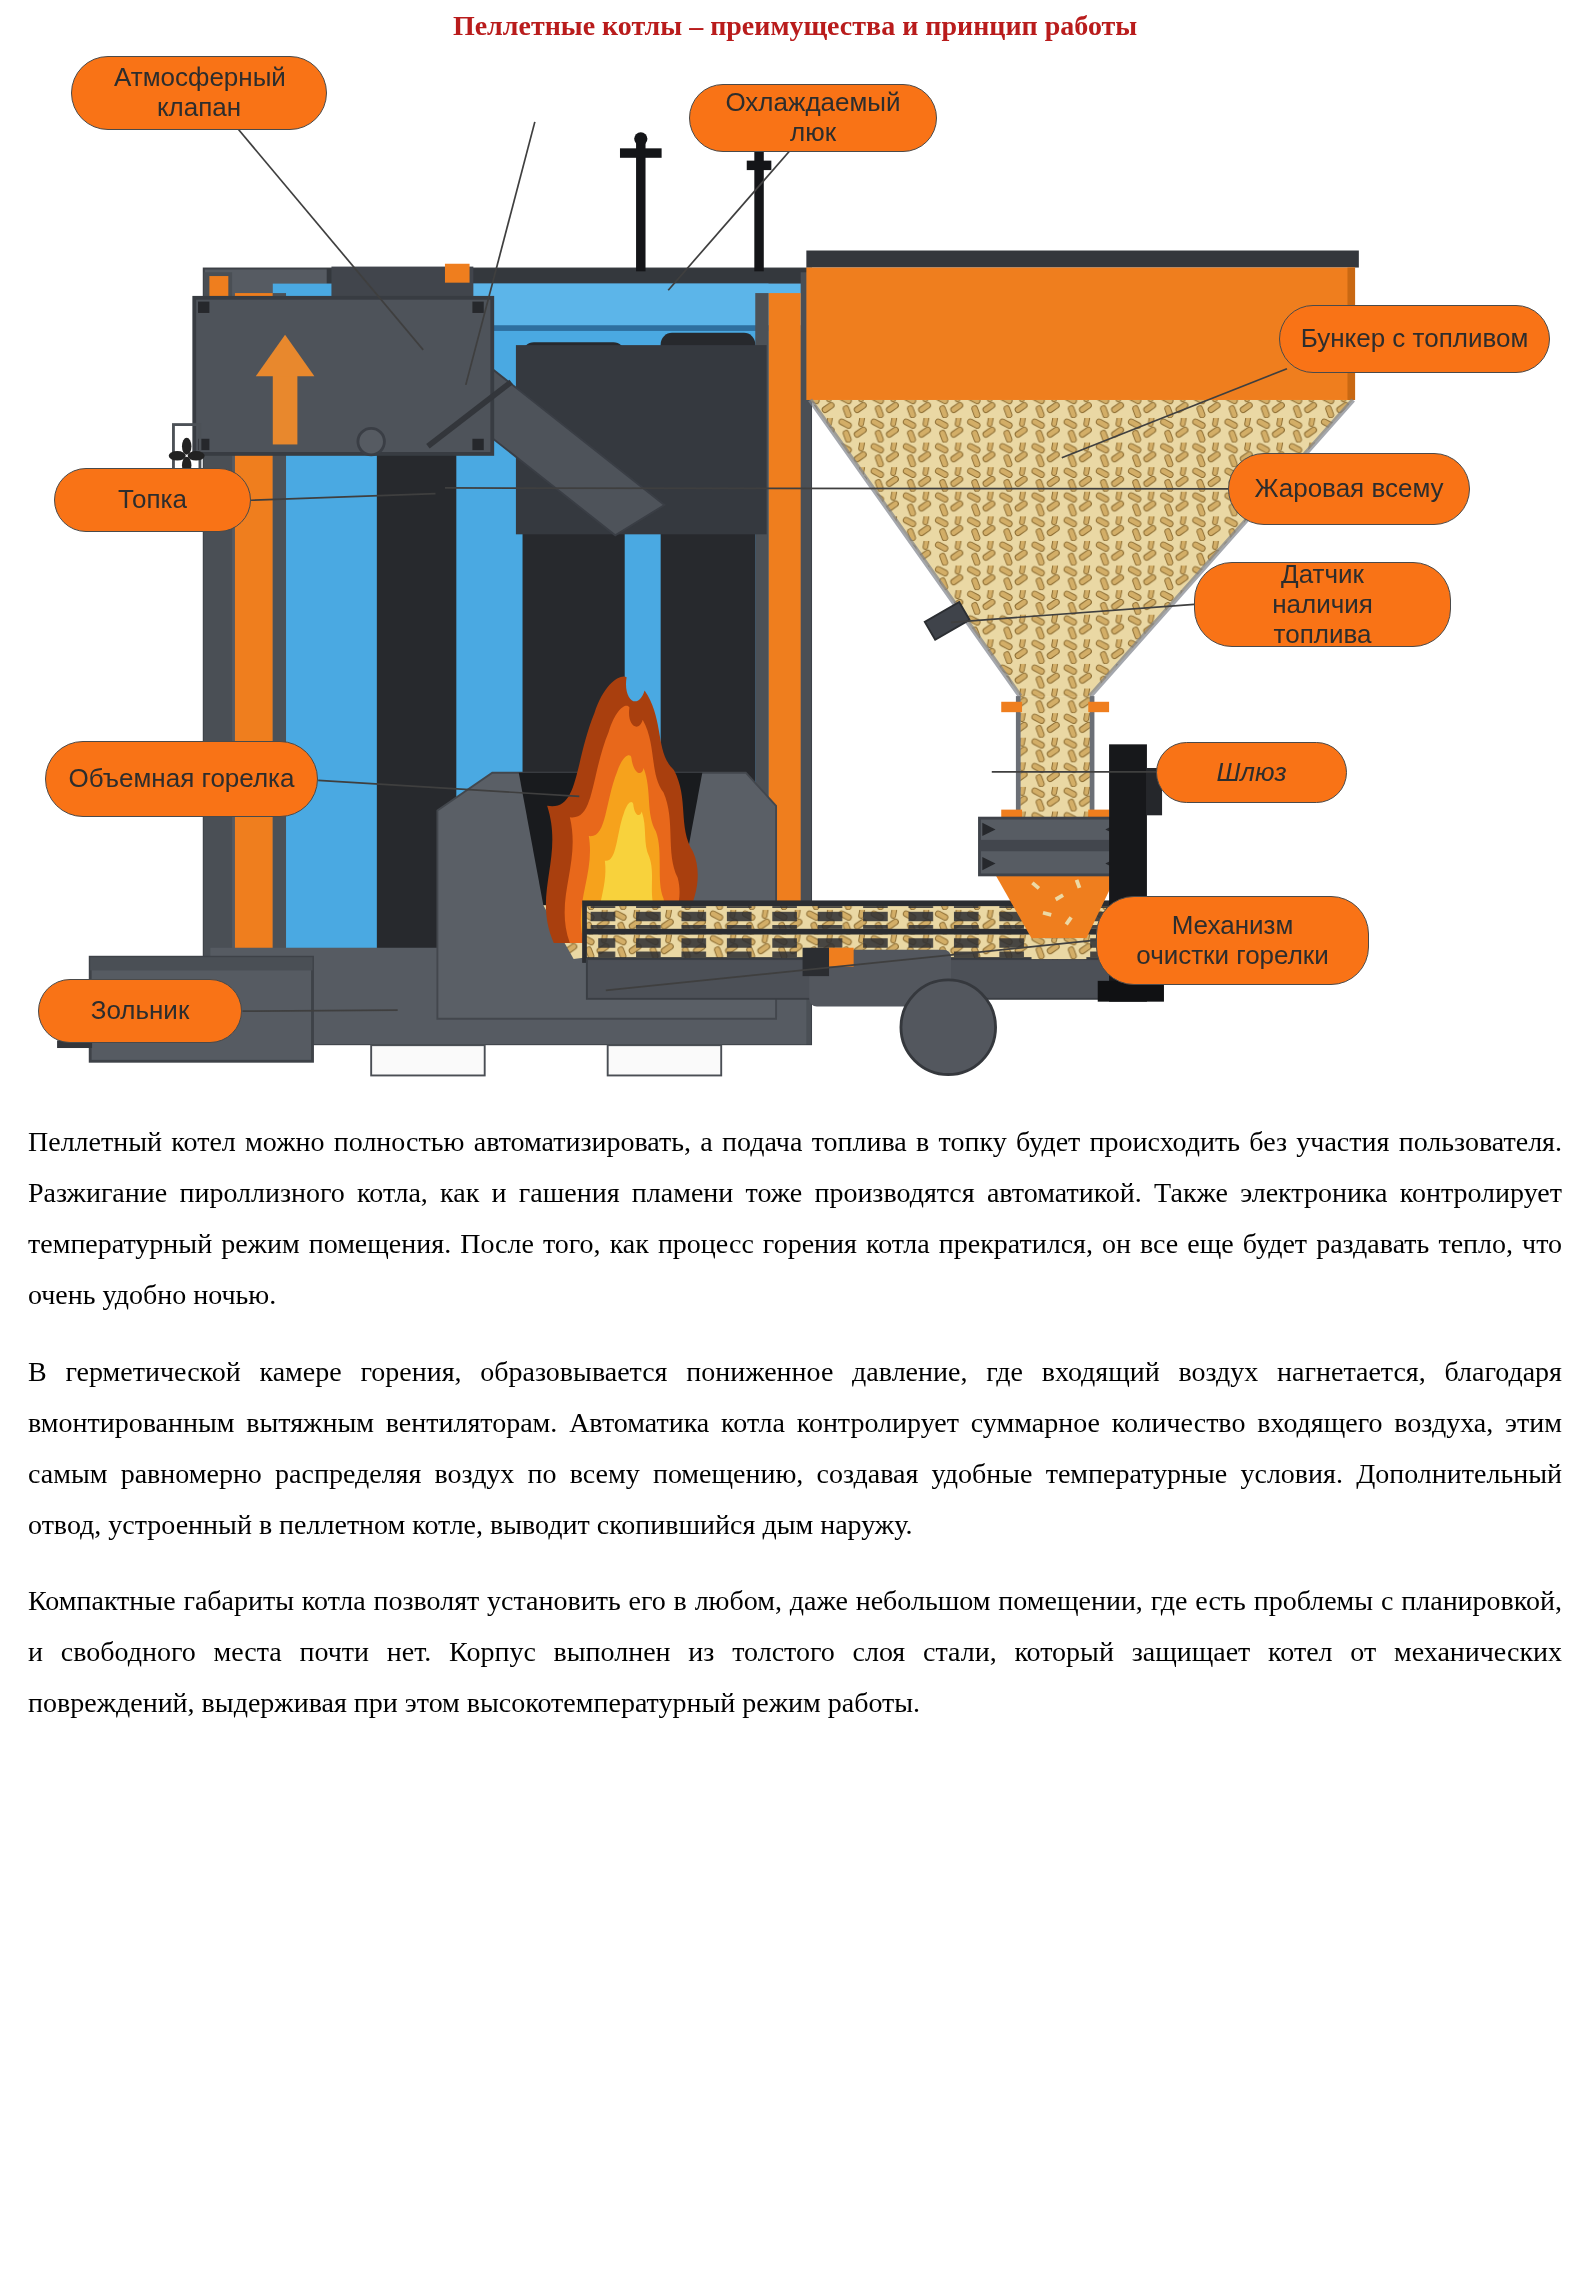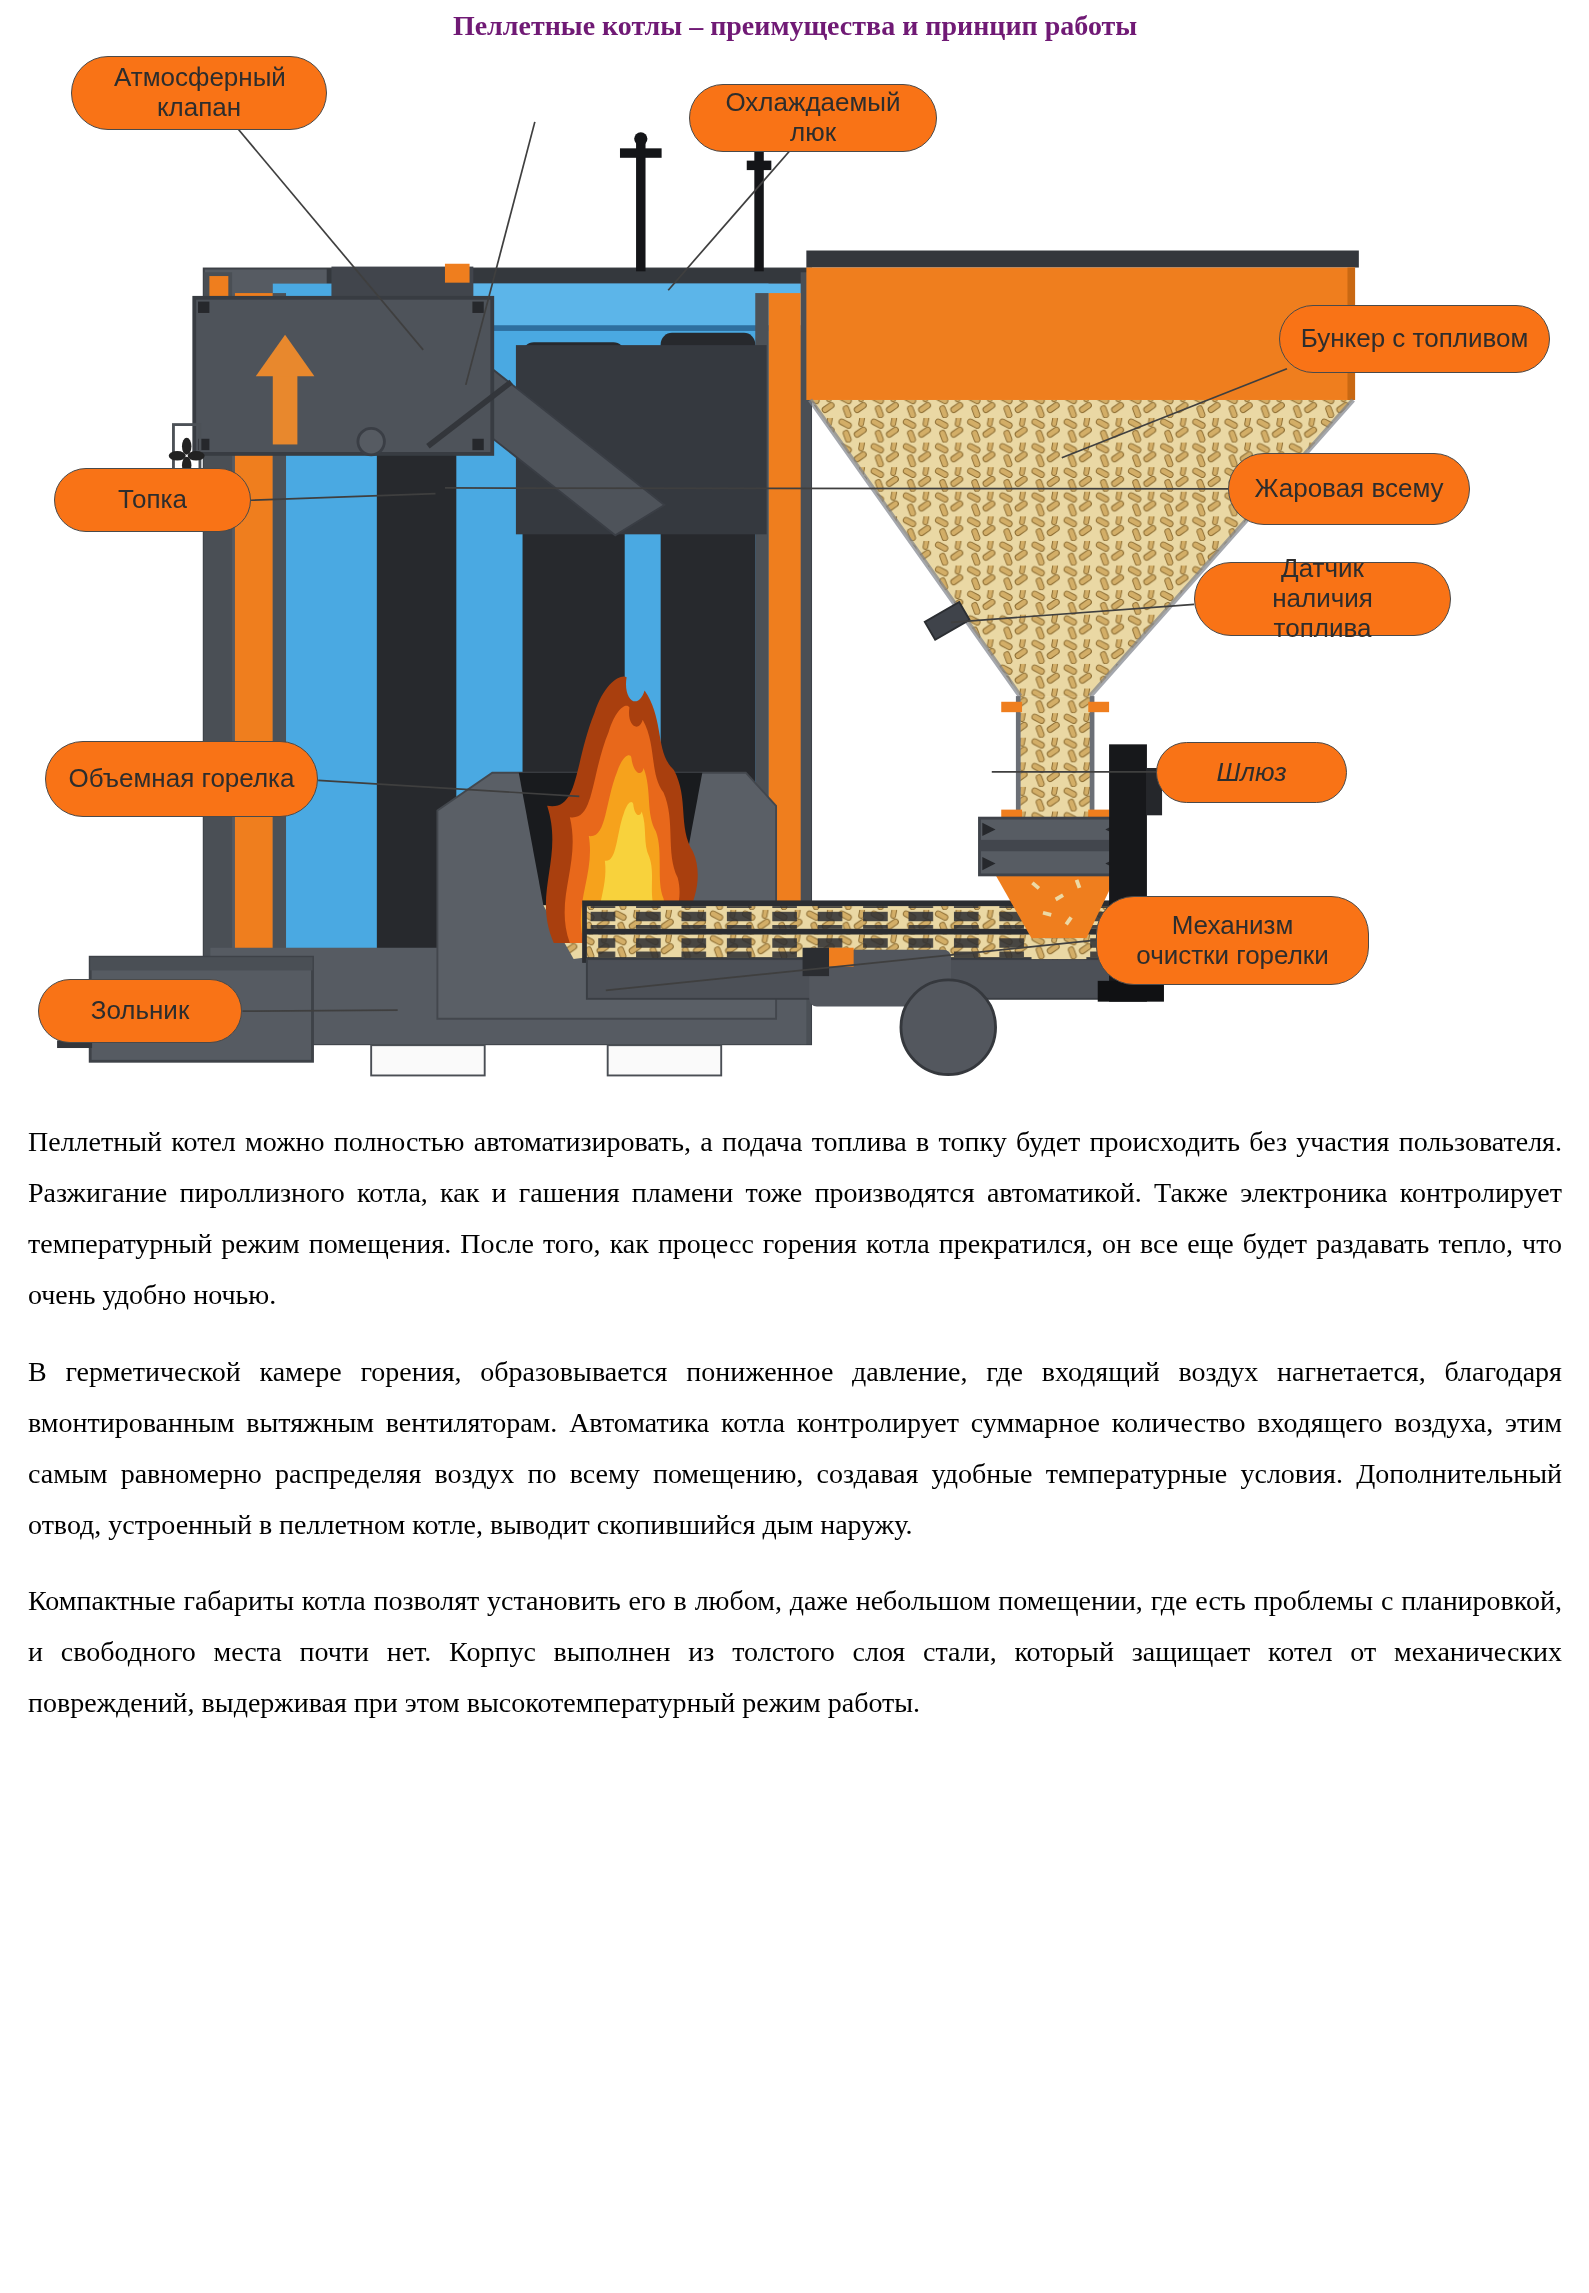--- a/index.html
+++ b/index.html
@@ -1,19 +1,19 @@
 <!DOCTYPE html>
 <html style="--accent-orange: #ef7e1e; --water-blue: #4aa9e2; --casing-gray: #565b62; --tube-dark: #27292d; --pellet-tan: #ead8a4; --flame-yellow: #f8d23c; --flame-orange: #e8681b;font-size:15px"><head>
 <meta charset="utf-8">
 <style>
   html,body{margin:0;padding:0;background:#ffffff;}
   body{width:1590px;height:2293px;position:relative;font-family:"Liberation Serif",serif;}
   .page{width:1590px;height:2293px;position:relative;background:#fff;overflow:hidden;}
   .doc-title{margin:9.5px 0 7.6px 0;text-align:center;font-family:"Liberation Serif",serif;
-             font-size:28px;font-weight:bold;color:#701a75;}
+             font-size:28px;font-weight:bold;color:#b91c1c;}
   .diagram{position:relative;width:1590px;height:1052px;}
   .diagram svg{position:absolute;left:0;top:0;}
   .callout{position:absolute;display:flex;align-items:center;justify-content:center;
            background:#f97316;border:1.9px solid #4a4a4a;border-radius:38px;
            font-family:"Liberation Sans",sans-serif;font-size:26px;line-height:1.15;
            color:#2d2d2d;text-align:center;box-sizing:border-box;padding:3.8px 9.5px;z-index:5;}
   .callout span{display:inline-block;}
   .body-text{margin:15px 28px 0 28px;}
   .body-text p{font-family:"Liberation Serif",serif;font-size:28px;line-height:51px;
                text-align:justify;margin:0 0 25.6px 0;color:#000;}
@@ -206,21 +206,21 @@
       </div>
     <div class="callout" style="left:689px;top:35px;width:248px;height:68px;align-items:center;">
         <span>Охлаждаемый люк</span>
       </div>
     <div class="callout" style="left:1279px;top:256px;width:271px;height:68px;">
         <span>Бункер с топливом</span>
       </div>
     <div class="callout" style="left:1228px;top:404px;width:242px;height:72px;">
         <span>Жаровая всему</span>
       </div>
-    <div class="callout" style="left:1194px;top:513px;width:257px;height:74px;">
+    <div class="callout" style="left:1194px;top:513px;width:257px;height:85px;">
         <span style="max-width:180px">Датчик наличия топлива</span>
       </div>
     <div class="callout" style="left:1156px;top:693px;width:191px;height:61px;font-style:italic;">
         <span>Шлюз</span>
       </div>
     <div class="callout" style="left:1096px;top:847px;width:273px;height:89px;">
         <span style="max-width:218px">Механизм очистки горелки</span>
       </div>
     <div class="callout" style="left:54px;top:419px;width:197px;height:64px;">
         <span>Топка</span>

